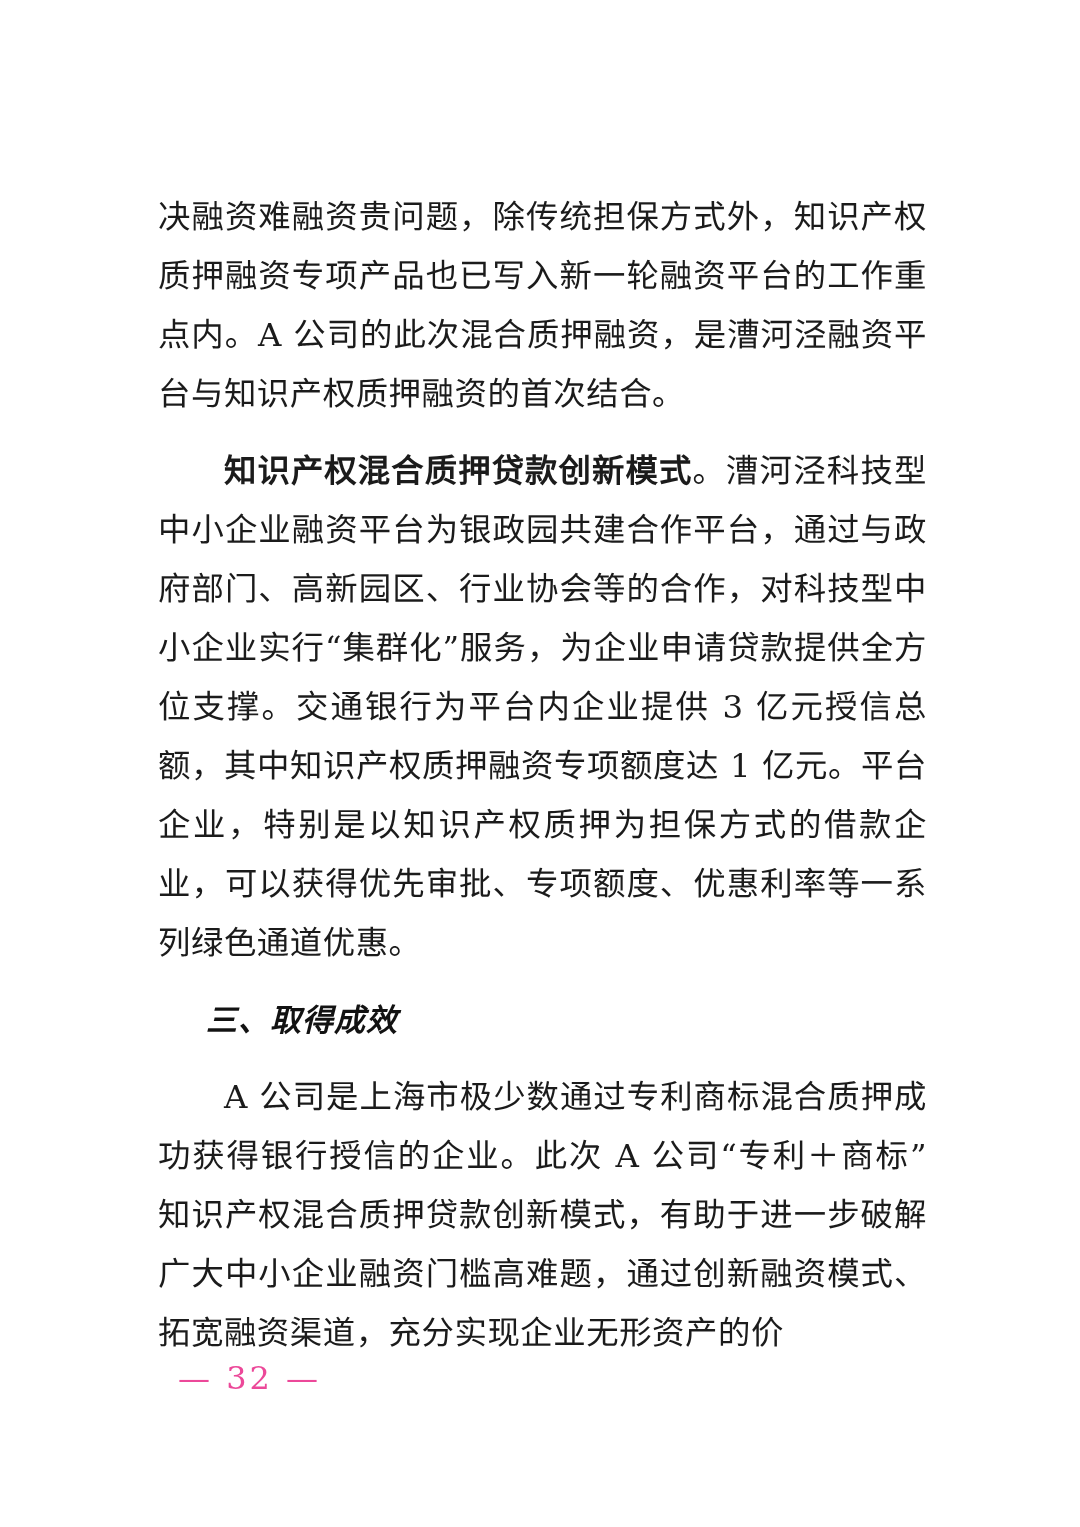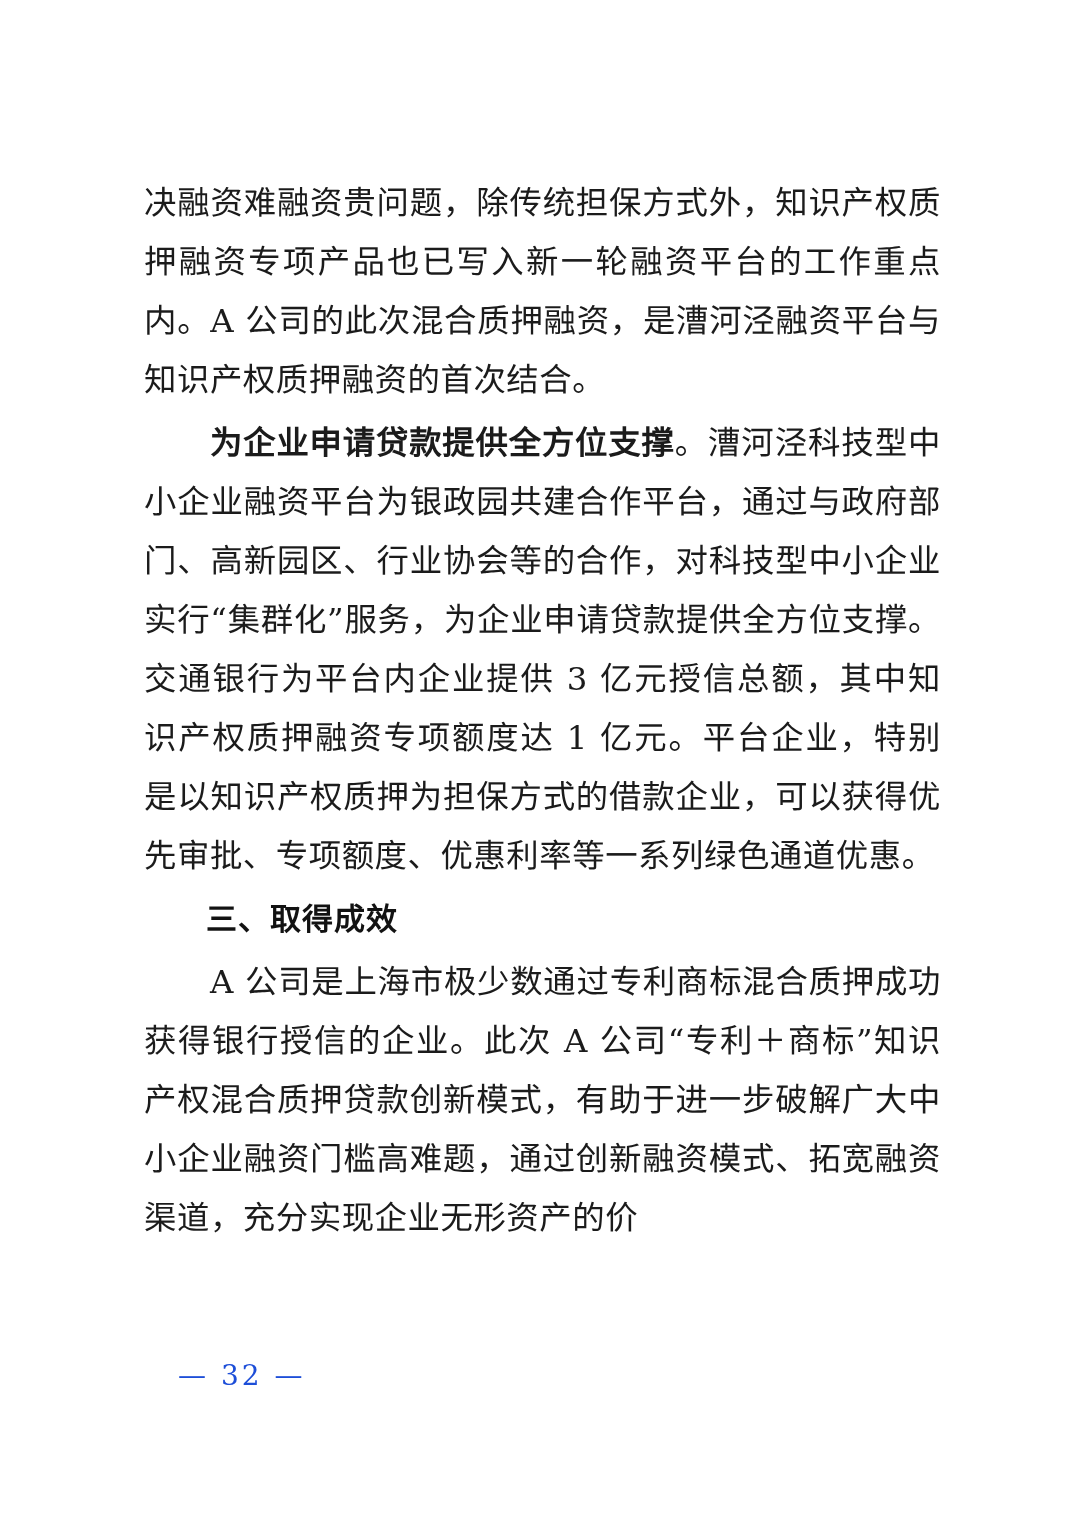--- a/index.html
+++ b/index.html
@@ -27,21 +27,21 @@
 
   .content {
     position: absolute;
     left: 140px;
     top: 170px;
     width: 805px;
   }
 
   
   .para {
-    margin: 4px;
+    margin: 18px;
     font-family: "DejaVu Serif", "Liberation Serif", serif;
     font-size: 32.4px;
     line-height: 59px;
     color: #1b1b1b;
     text-align: justify;
     text-justify: inter-character;
     letter-spacing: 0.55px;
     word-break: break-all;
     text-indent: 0;
     -webkit-font-smoothing: antialiased;
@@ -60,44 +60,45 @@
   
   .heading {
     margin: 0;
     font-family: "DejaVu Sans", "Liberation Sans", sans-serif;
     font-size: 31px;
     font-weight: 700;
     line-height: 59px;
     color: #121212;
     text-indent: 66px;
     letter-spacing: 1px;
+    font-style: italic;
   }
 
   .pagenum {
     position: absolute;
     left: 178px;
     top: 1359px;
     font-family: "DejaVu Serif", "Liberation Serif", serif;
-    font-size: 28px;
-    color: #1d4ed8;
+    font-size: 32px;
+    color: #ec4899;
     letter-spacing: 3px;
     white-space: nowrap;
   }
 </style>
 </head>
 <body>
 
 <div class="page">
 
   <div class="content">
 
     <p class="para"><span>决融资难融资贵问题，除传统担保方式外，知识产权质押融资专项产品也已写入新一轮融资平台的工作重点内。A 公司的此次混合质押融资，是漕河泾融资平台与知识产权质押融资的首次结合。</span></p>
 
 
-    <p class="para indent"><span class="lead">为企业申请贷款提供全方位支撑</span><span>。漕河泾科技型中小企业融资平台为银政园共建合作平台，通过与政府部门、高新园区、行业协会等的合作，对科技型中小企业实行“集群化”服务，为企业申请贷款提供全方位支撑。交通银行为平台内企业提供 3 亿元授信总额，其中知识产权质押融资专项额度达 1 亿元。平台企业，特别是以知识产权质押为担保方式的借款企业，可以获得优先审批、专项额度、优惠利率等一系列绿色通道优惠。</span></p>
+    <p class="para indent"><span class="lead">知识产权混合质押贷款创新模式</span><span>。漕河泾科技型中小企业融资平台为银政园共建合作平台，通过与政府部门、高新园区、行业协会等的合作，对科技型中小企业实行“集群化”服务，为企业申请贷款提供全方位支撑。交通银行为平台内企业提供 3 亿元授信总额，其中知识产权质押融资专项额度达 1 亿元。平台企业，特别是以知识产权质押为担保方式的借款企业，可以获得优先审批、专项额度、优惠利率等一系列绿色通道优惠。</span></p>
 
     <h2 class="heading">三、取得成效</h2>
 
     <p class="para indent"><span>A 公司是上海市极少数通过专利商标混合质押成功获得银行授信的企业。此次 A 公司“专利＋商标”知识产权混合质押贷款创新模式，有助于进一步破解广大中小企业融资门槛高难题，通过创新融资模式、拓宽融资渠道，充分实现企业无形资产的价</span></p>
 
   </div>
 
   <div class="pagenum">— 32 —</div>
 
 </div>

